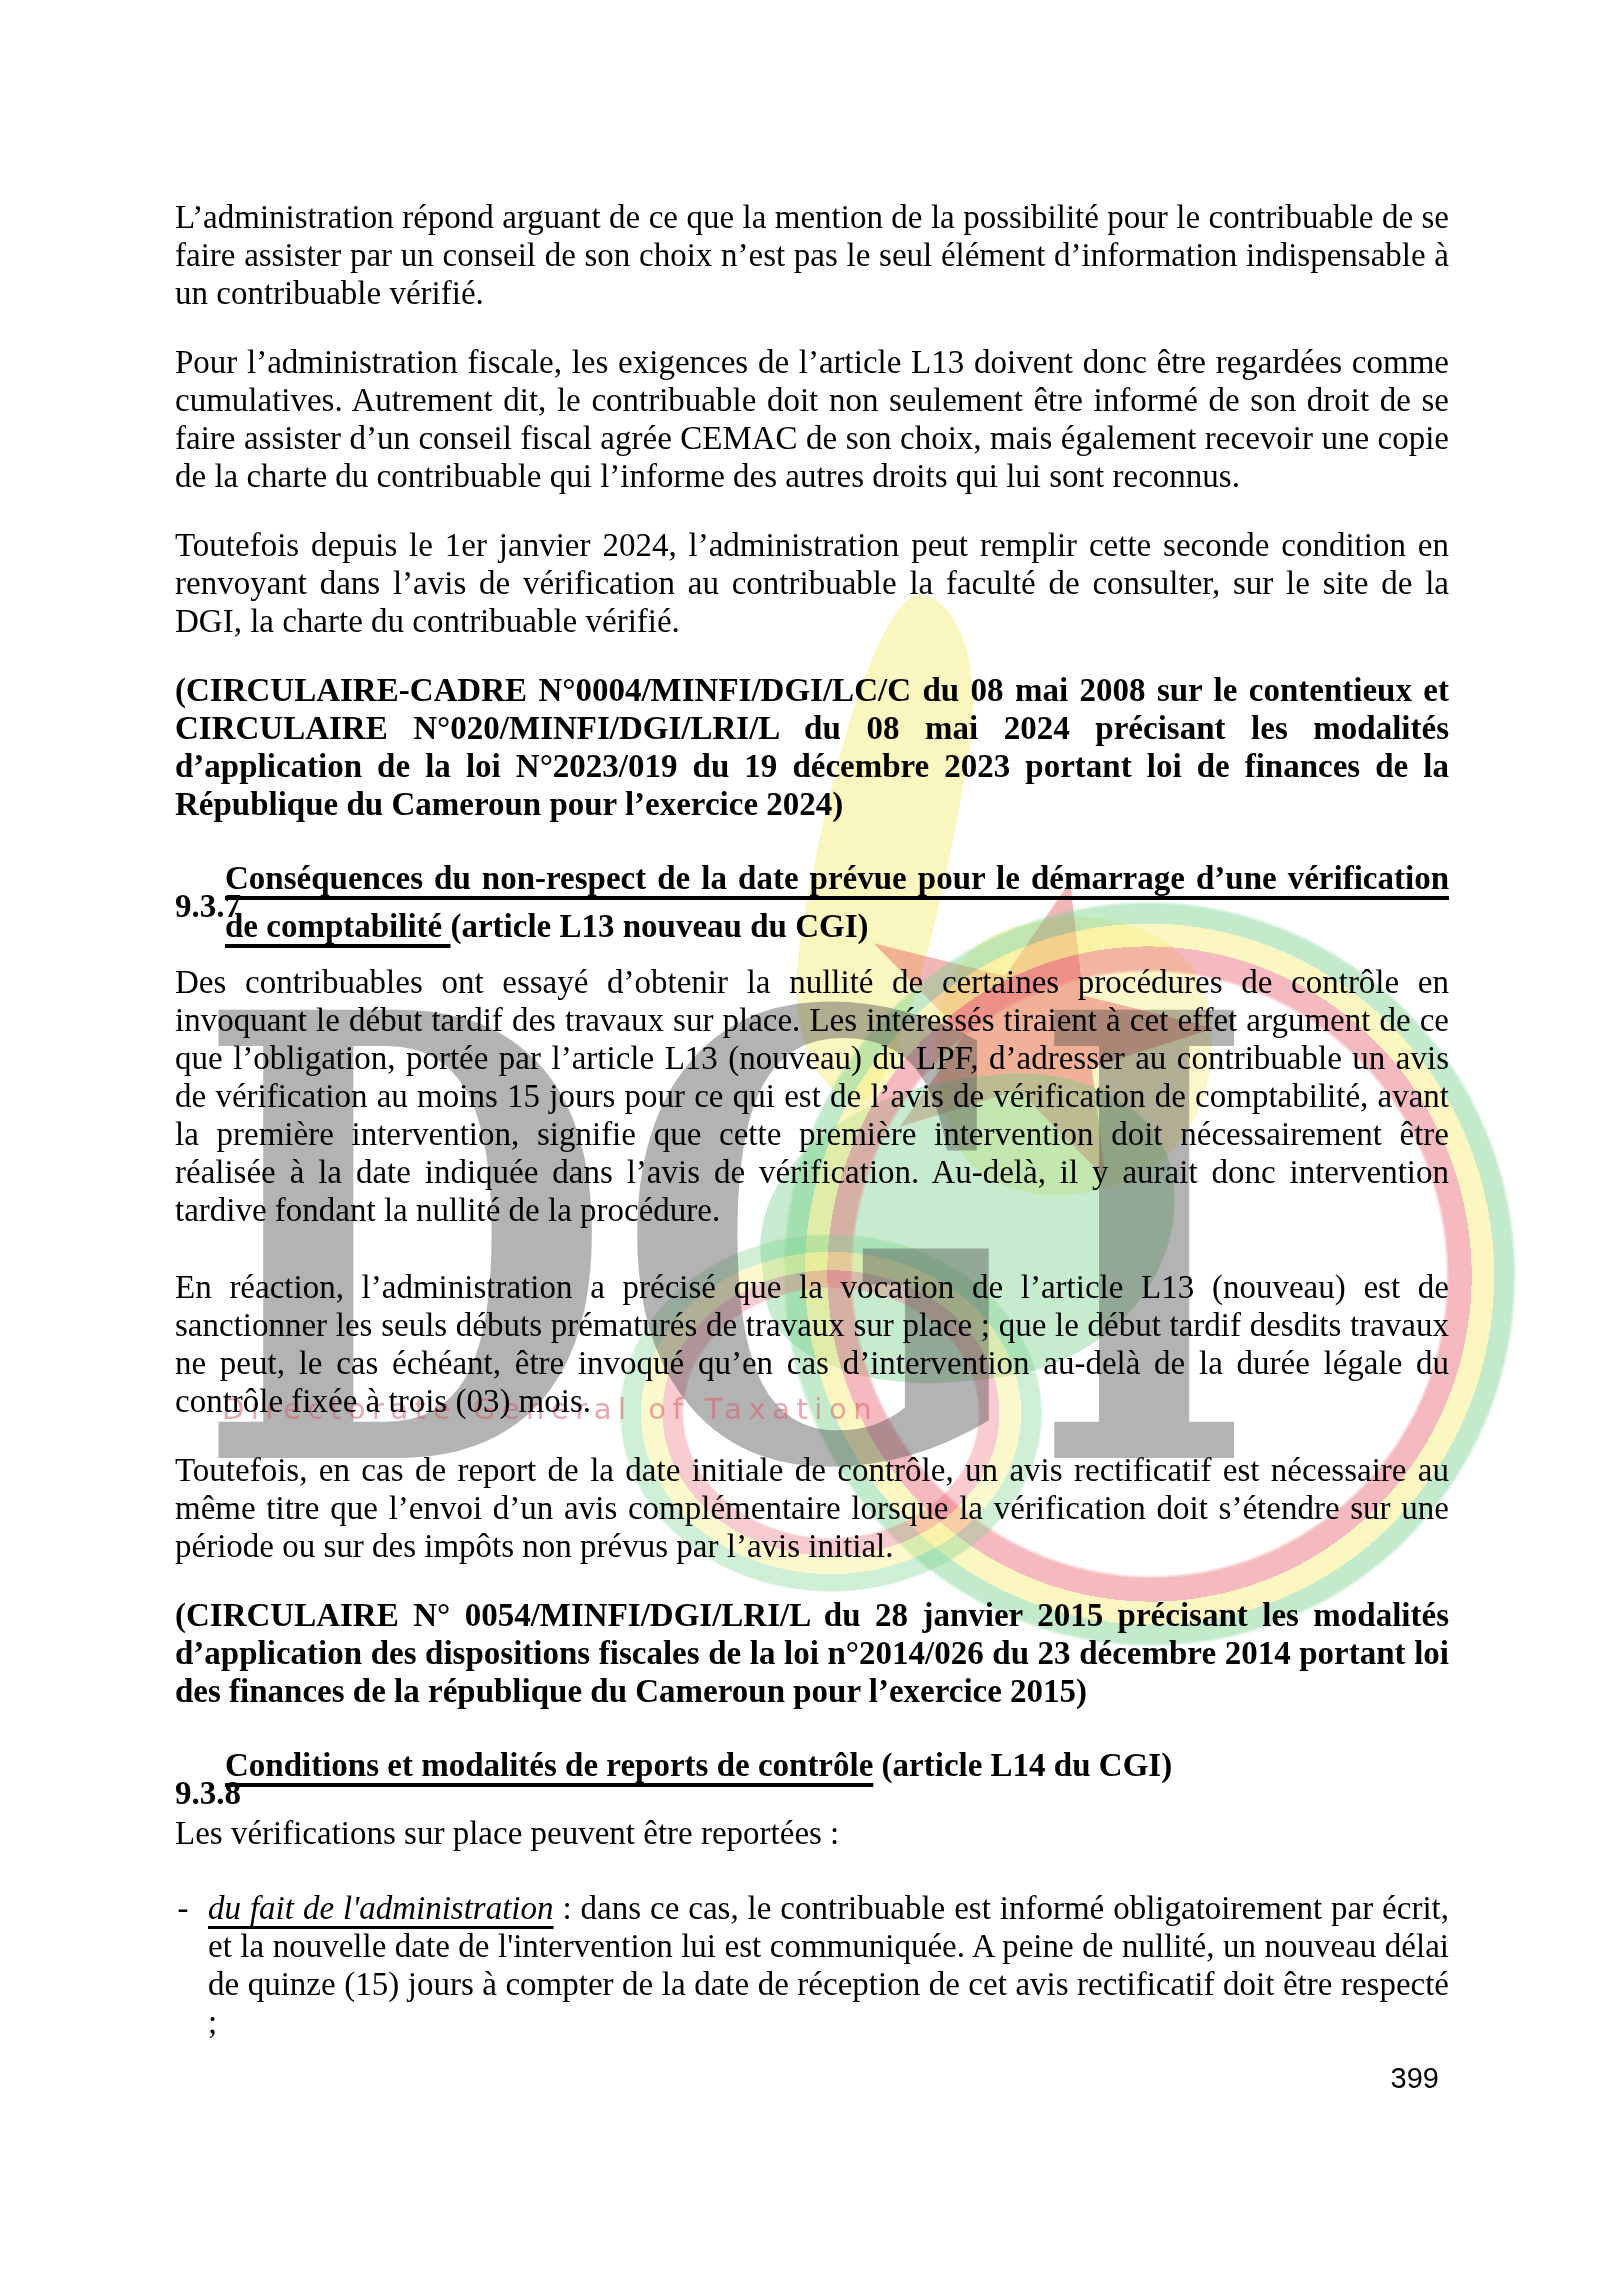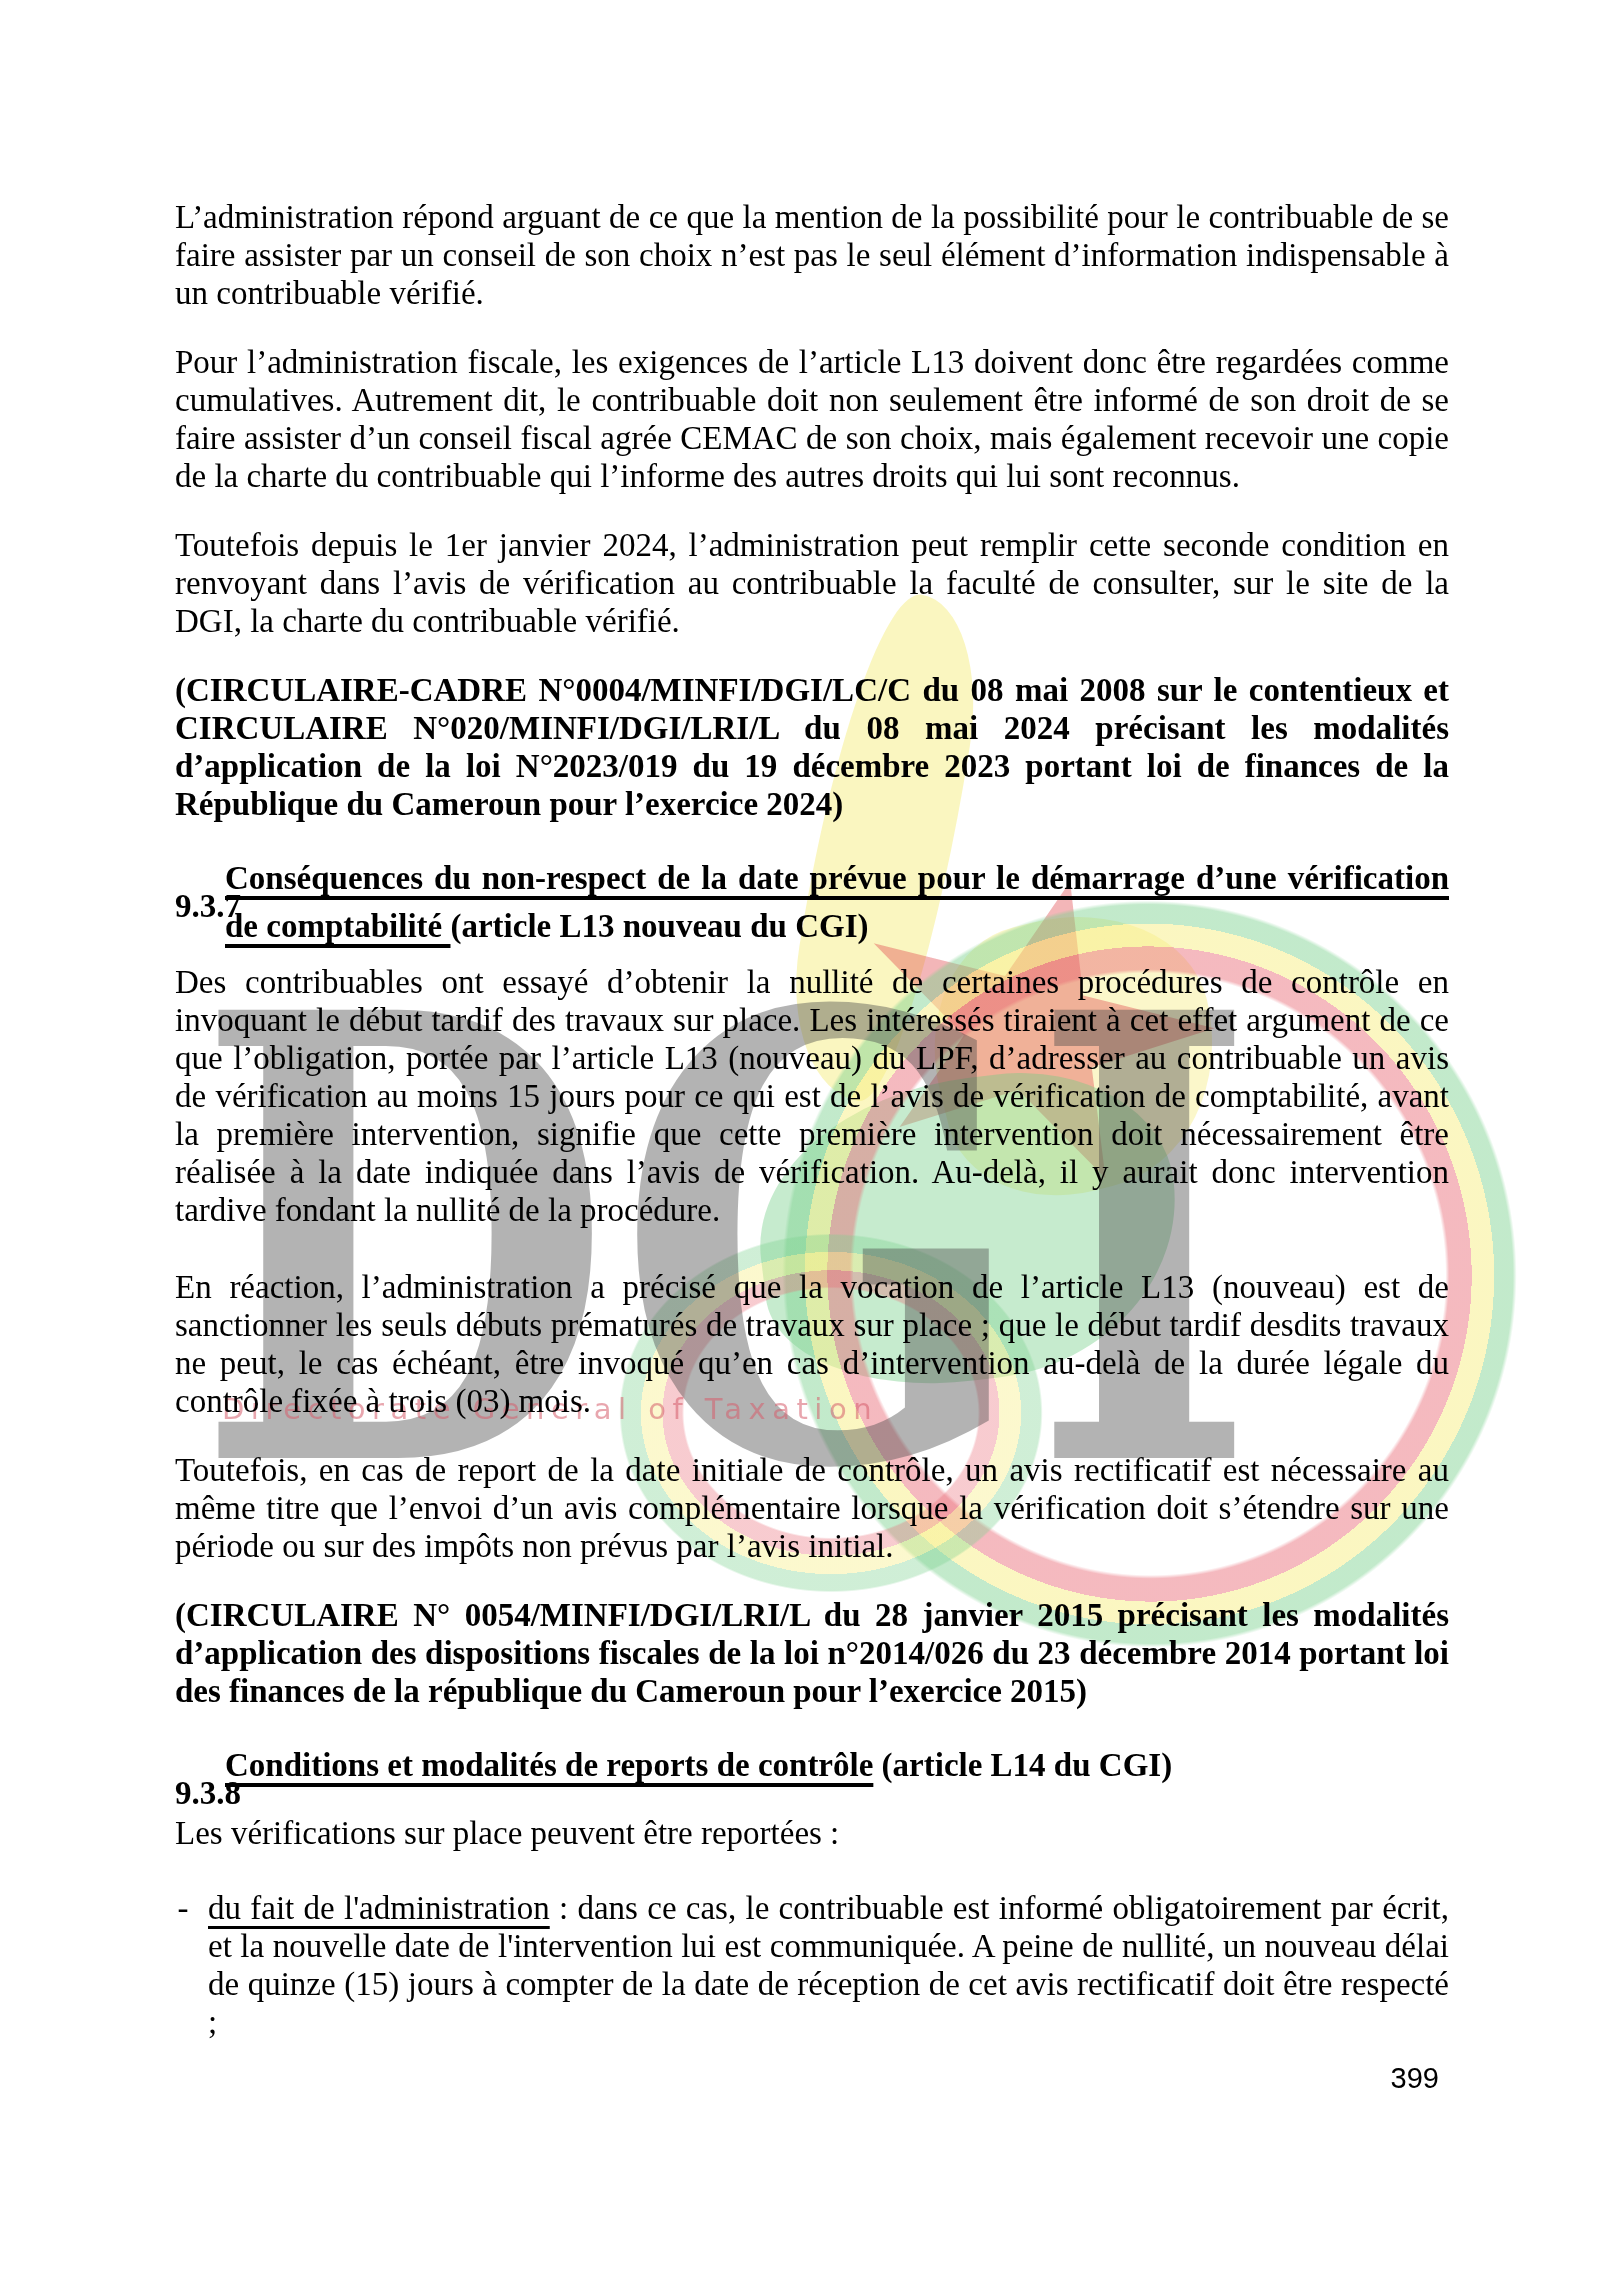--- a/index.html
+++ b/index.html
@@ -92,20 +92,21 @@
   .heading.h938{margin-bottom:25px;}
   .bullet{
     position:relative;padding-left:33px;
     font-size:33px;line-height:38px;text-align:justify;
   }
   .bullet .bdash{position:absolute;left:2.6px;top:0;}
   .bullet .bu{
     text-decoration:underline;
     text-decoration-thickness:3.3px;
     text-underline-offset:6.5px;
+    font-style:italic;
   }
   .pagenum{
     position:absolute;top:2062px;right:184px;z-index:1;
     font-family:"Liberation Sans",sans-serif;font-size:29px;
   }
 </style>
 </head>
 <body>
 
 <div class="watermark">

